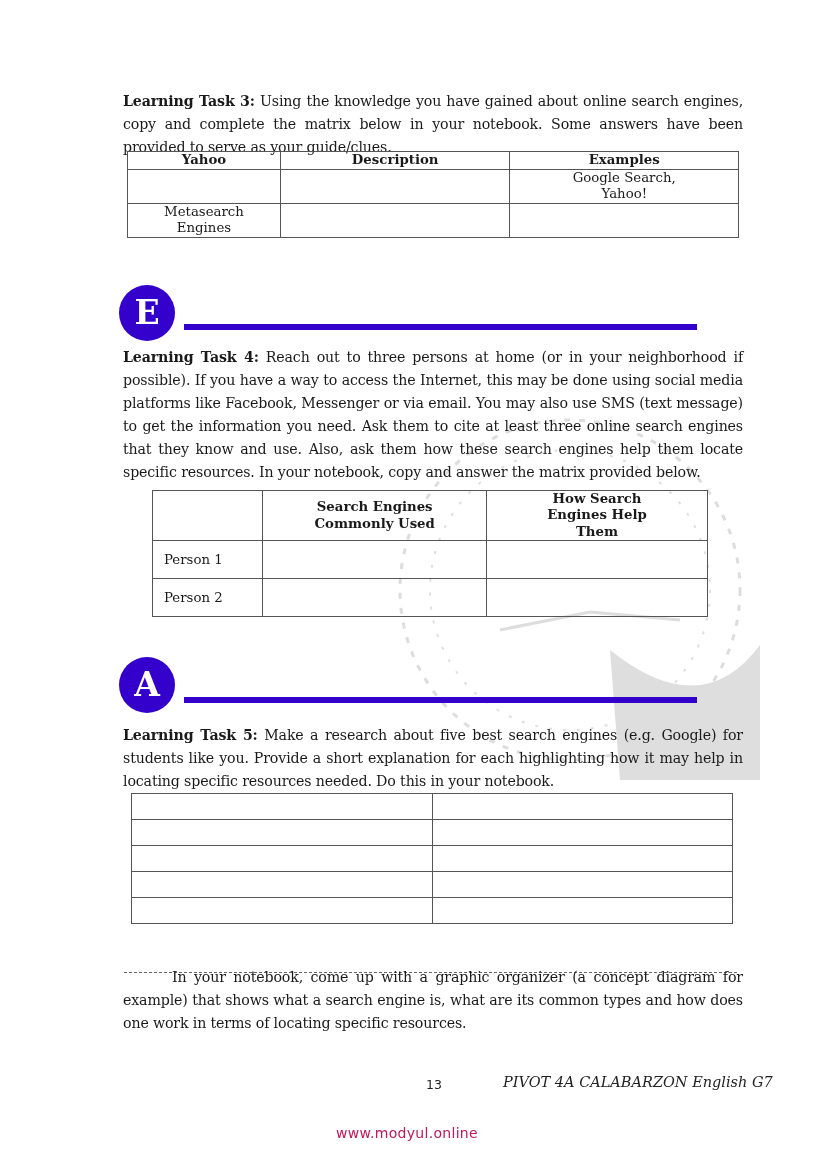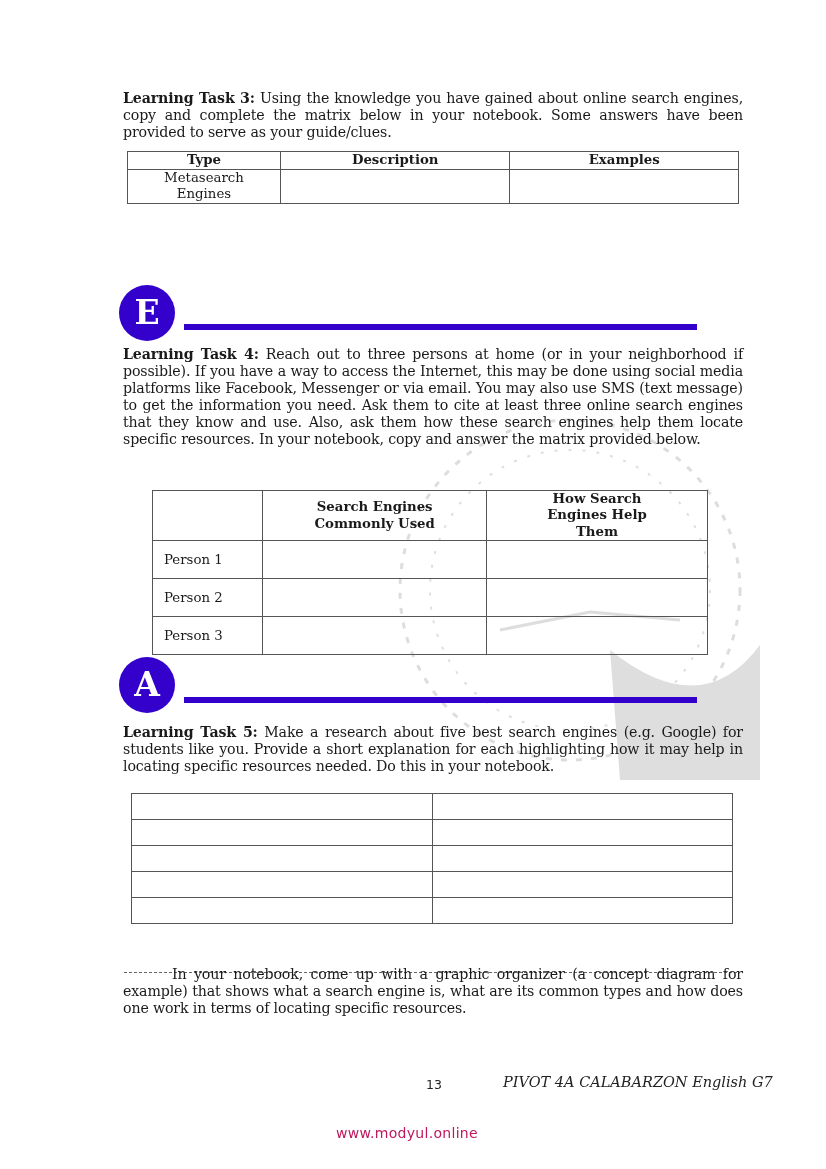--- a/index.html
+++ b/index.html
@@ -1,18 +1,18 @@
 <!DOCTYPE html>
 <html><head>
 <meta charset="utf-8">
 <style>
   html, body { margin: 0; padding: 0; background: #ffffff; }
   body { width: 826px; height: 1169px; position: relative; overflow: hidden;
          font-family: "DejaVu Serif", "Liberation Serif", serif; color: #1a1a1a; }
-  .para { position: absolute; left: 123px; width: 620px; font-size: 14.2px; line-height: 17px;
+  .para { position: absolute; left: 123px; width: 620px; font-size: 14.2px; line-height: 23px;
           text-align: justify; text-align-last: left; letter-spacing: -0.15px; }
   .para b { font-weight: bold; }
   table.grid { position: absolute; border-collapse: collapse; font-size: 13.3px; line-height: 16.4px; }
   table.grid td, table.grid th { border: 1.3px solid #555; text-align: center; vertical-align: middle; padding: 0 4px; }
   table.grid th { font-weight: bold; }
   table.grid td.left { text-align: left; padding-left: 11px; }
   .circle { position: absolute; width: 56px; height: 56px; border-radius: 50%; background: #3300cc;
             color: #ffffff; font-weight: bold; font-size: 33px; line-height: 56px; text-align: center;
             font-family: "DejaVu Serif", serif; }
   .bar { position: absolute; height: 6px; background: #3300cc; }
@@ -35,23 +35,28 @@
 <div class="para" style="top:90px;"><b>Learning Task 3:</b><span> Using the knowledge you have gained about online search engines, copy and complete the matrix below in your notebook. Some answers have been provided to serve as your guide/clues.</span></div>
 
 <table class="grid" style="left:127px; top:151px; width:612px;">
   <colgroup>
       <col style="width:153px">
       <col style="width:230px">
       <col style="width:229px">
     </colgroup>
   <tbody>
       <tr style="height:18px;">
-    <th>Type</th>
+    <th>Yahoo</th>
     <th>Description</th>
     <th>Examples</th>
+  </tr>
+  <tr style="height:33px;">
+    <td></td>
+    <td></td>
+    <td style="padding:0 40px;">Google Search, Yahoo!</td>
   </tr>
   <tr style="height:33px;">
     <td style="padding:0 30px;">Metasearch Engines</td>
     <td></td>
     <td></td>
   </tr>
 </tbody>
   </table>
 
 <div class="circle" style="left:119px; top:285px;">E</div>
@@ -71,25 +76,20 @@
     <th style="padding:0 50px;">Search Engines Commonly Used</th>
     <th style="padding:0 40px;">How Search Engines Help Them</th>
   </tr>
   <tr style="height:38px;">
     <td class="left">Person 1</td>
     <td></td>
     <td></td>
   </tr>
   <tr style="height:38px;">
     <td class="left">Person 2</td>
-    <td></td>
-    <td></td>
-  </tr>
-  <tr style="height:38px;">
-    <td class="left">Person 3</td>
     <td></td>
     <td></td>
   </tr>
 </tbody>
   </table>
 
 <div class="circle" style="left:119px; top:657px;">A</div>
 <div class="bar" style="left:184px; top:697px; width:513px;"></div>
 
 <div class="para" style="top:724px;"><b>Learning Task 5:</b><span> Make a research about five best search engines (e.g. Google) for students like you. Provide a short explanation for each highlighting how it may help in locating specific resources needed. Do this in your notebook.</span></div>

